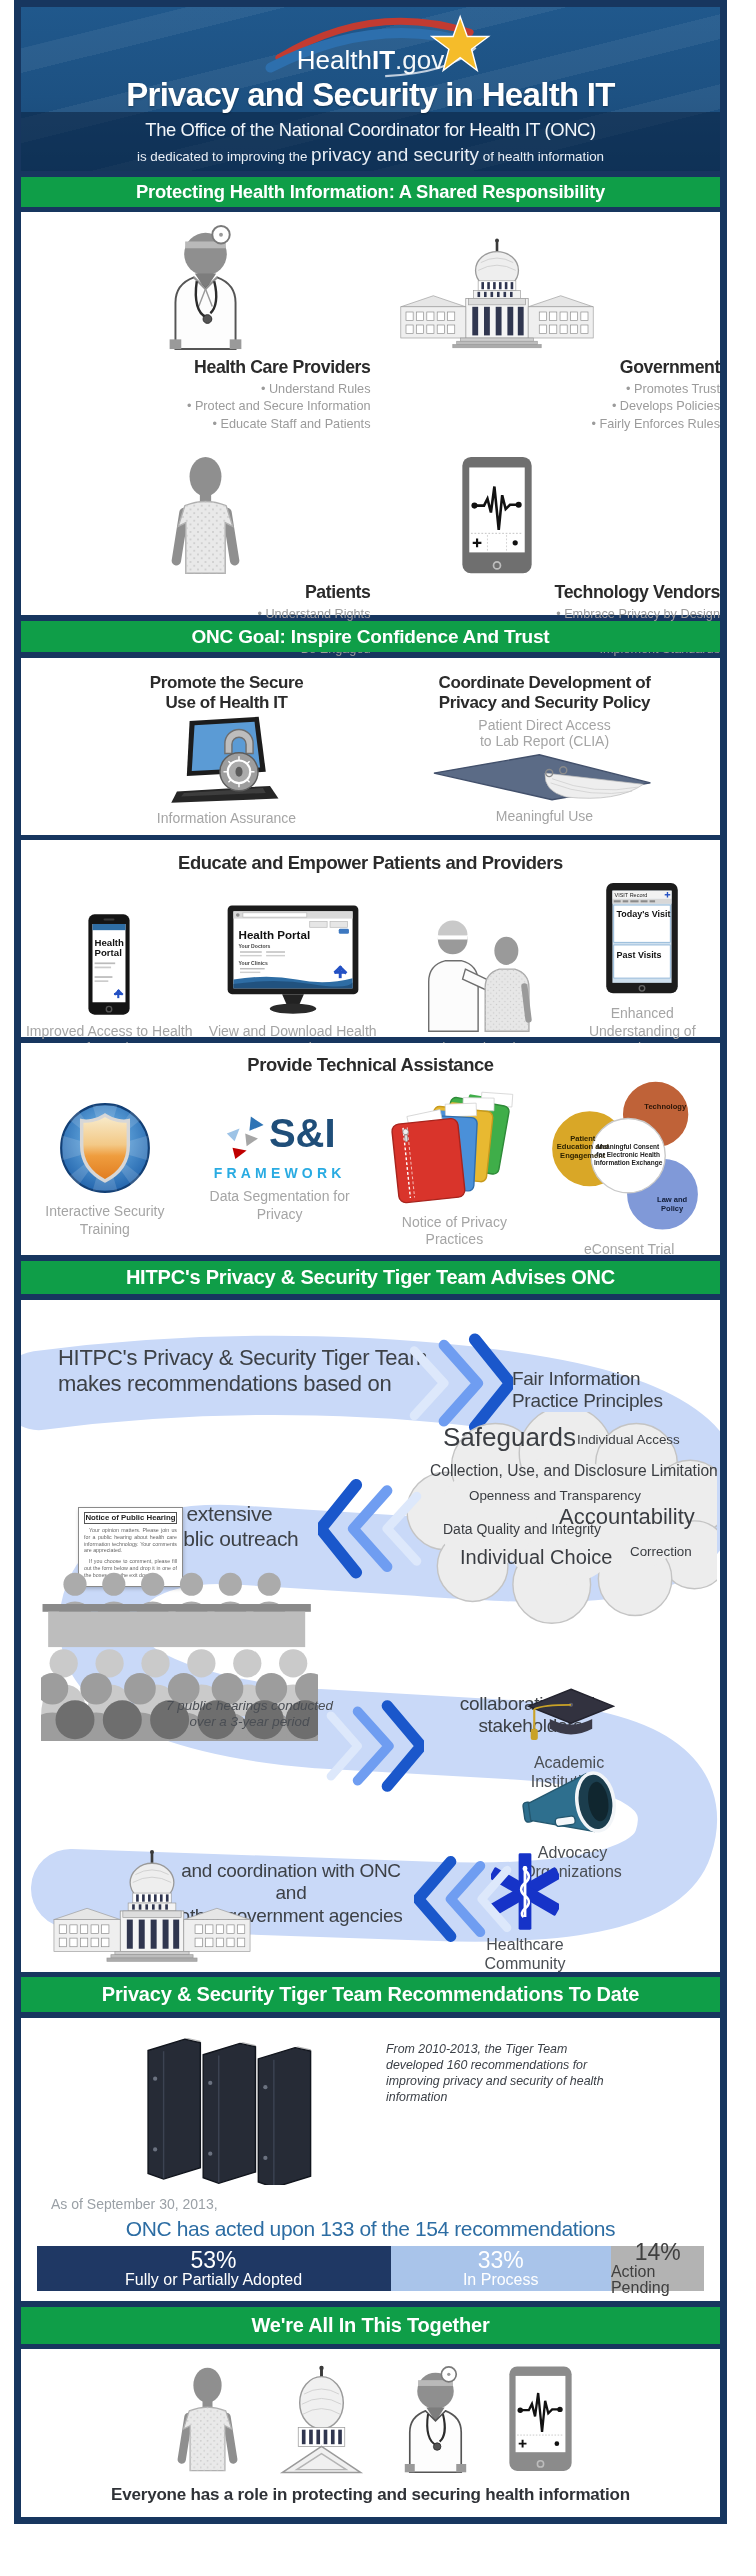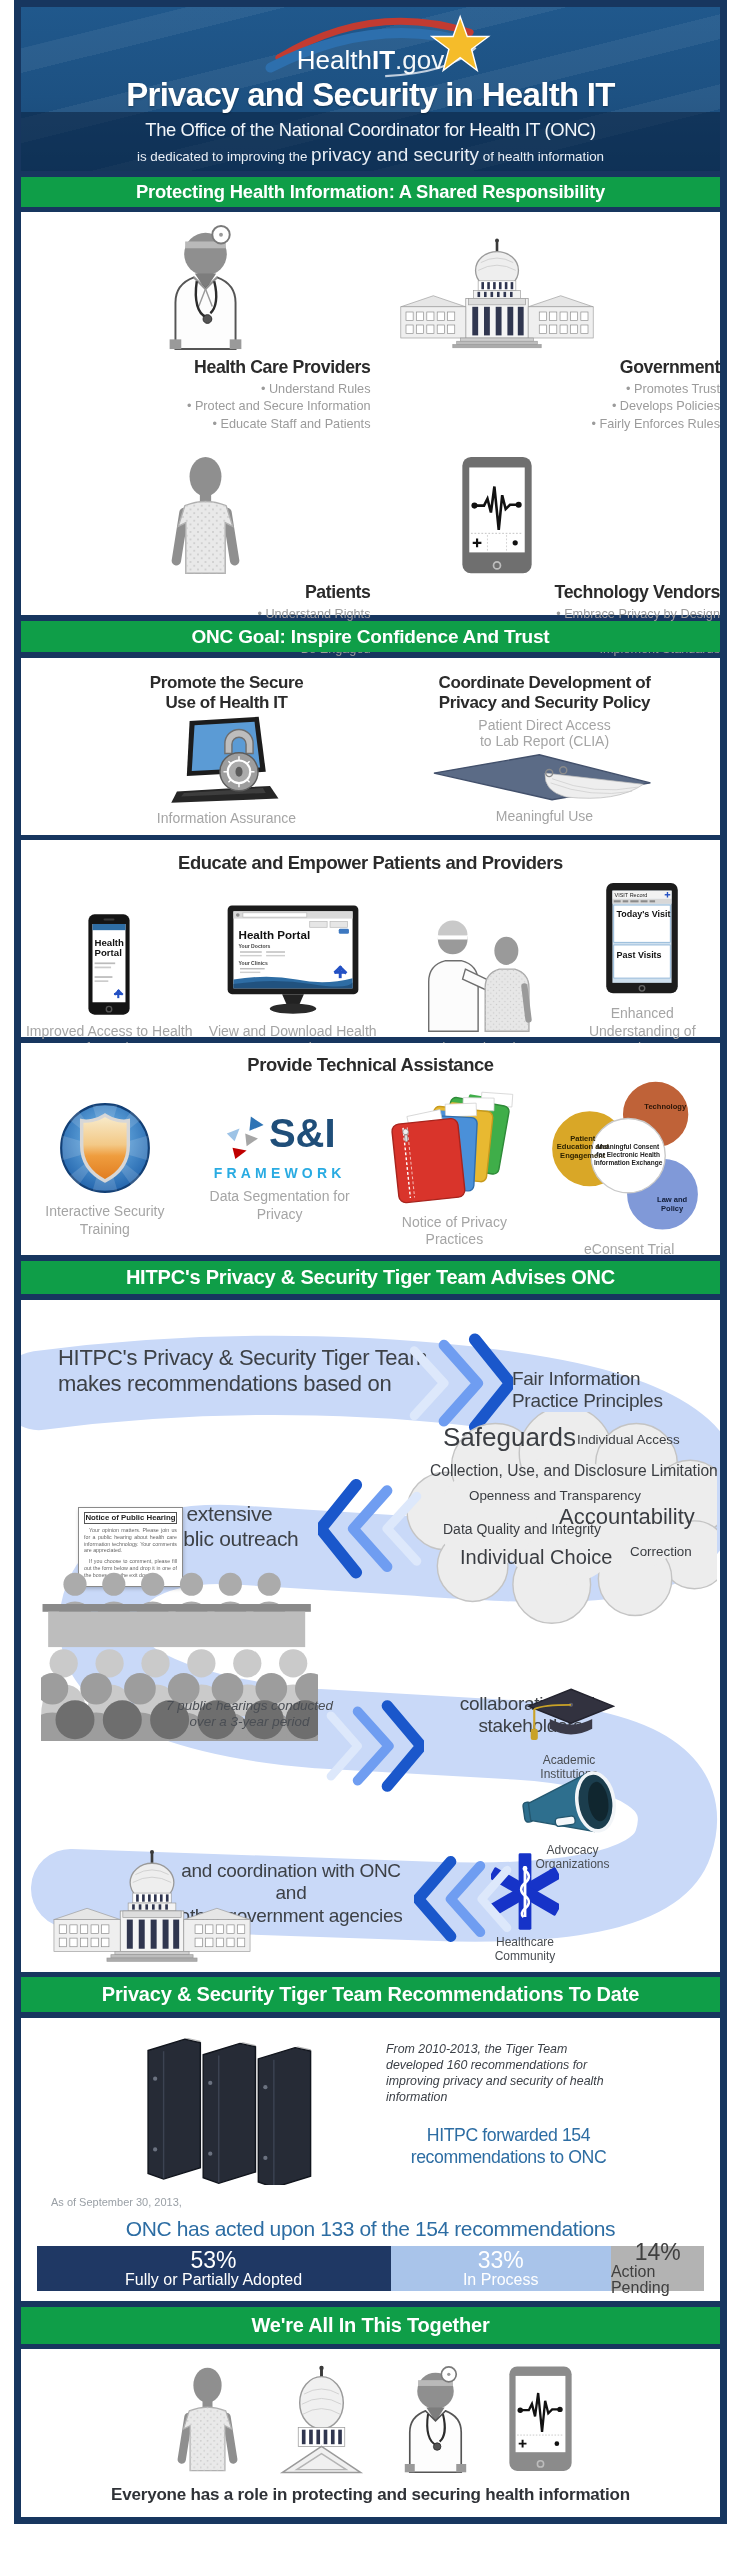--- a/index.html
+++ b/index.html
@@ -54,29 +54,29 @@
   
   .flow{height:672px;overflow:hidden;}
   .flow .abs{position:absolute;}
   .ftxt{color:#3d4146;letter-spacing:-0.3px;}
   .cloudword{position:absolute;color:#3a3d42;white-space:nowrap;}
   .notice{position:absolute;width:93px;background:#fff;border:0.7px solid #8a8a8a;
     box-shadow:1.4px 2.1px 4.2px rgba(0,0,0,.25);padding:4.2px 5px;z-index:1;}
   .notice .ntitle{font-size:7.8px;font-weight:700;color:#222;border:0.7px solid #555;
     text-align:center;padding:0.7px 0;margin-bottom:2.8px;}
   .notice p{font-size:5.3px;color:#666;margin:0 0 3.5px 0;text-align:justify;text-indent:5px;line-height:1.3;}
-  .stklabel{font-size:12px;color:#4a4e53;text-align:center;line-height:1.2;}
+  .stklabel{font-size:16px;color:#4a4e53;text-align:center;line-height:1.2;}
   .ital{font-style:italic;color:#4a4e54;font-size:13.4px;text-align:center;line-height:1.25;}
   
   .recs{height:283px;}
   .blurb{position:absolute;left:365px;top:24px;width:233px;font-style:italic;
     font-size:12.4px;color:#3a3f46;line-height:1.28;}
   .fwd{position:absolute;left:332px;top:106px;width:311px;text-align:center;
     color:#2d6da3;font-size:17.7px;line-height:1.25;letter-spacing:-0.4px;}
-  .asof{position:absolute;left:30px;top:178px;color:#9aa0a6;font-size:11px;}
+  .asof{position:absolute;left:30px;top:178px;color:#9aa0a6;font-size:14px;}
   .acted{position:absolute;left:0;right:0;top:199px;text-align:center;color:#2d6da3;
     font-size:21px;letter-spacing:-0.4px;}
   .barwrap{position:absolute;left:15.6px;right:15.6px;top:228px;height:45px;display:flex;}
   .seg{height:100%;display:flex;flex-direction:column;align-items:center;justify-content:center;line-height:1.05;}
   .seg .pct{font-size:23px;font-weight:400;}
   .seg .slabel{font-size:16px;}
   .seg0{color:#fff;} .seg1{color:#fff;} .seg2{color:#3f3f3f;}
   
   .together{height:168px;}
   .togrow{position:absolute;left:0;right:0;top:15.6px;display:flex;justify-content:center;
@@ -774,24 +774,20 @@
         <g transform="translate(156,12)">
           <polygon points="18,28 66,13 84,17 36,32" fill="#f5f5f5" stroke="#9a9a9a"></polygon>
           <polygon points="10,30 62,14 84,19 84,196 32,212 10,204" fill="#262b36" stroke="#11151d" stroke-width="2"></polygon>
           <line x1="32" y1="31" x2="32" y2="211" stroke="#3c4352" stroke-width="2"></line>
           <circle cx="20" cy="70" r="3" fill="#6b7280"></circle>
             <circle cx="20" cy="170" r="3" fill="#6b7280"></circle>
         </g>
       </g>
     </svg>
     <div class="blurb">From 2010-2013, the Tiger Team developed 160 recommendations for improving privacy and security of health information</div>
-    <div class="fwd">
-      <span>HITPC forwarded 154</span><br>
-      <span>recommendations to ONC</span>
-    </div>
     <div class="asof">As of September 30, 2013,</div>
     <div class="acted">ONC has acted upon 133 of the 154 recommendations</div>
     <div class="barwrap">
       <div class="seg seg0" style="width: 53%; background: rgb(31, 56, 100);">
         <div class="pct">53%</div>
         <div class="slabel">Fully or Partially Adopted</div>
       </div>
       <div class="seg seg1" style="width: 33%; background: rgb(169, 196, 234);">
         <div class="pct">33%</div>
         <div class="slabel">In Process</div>

